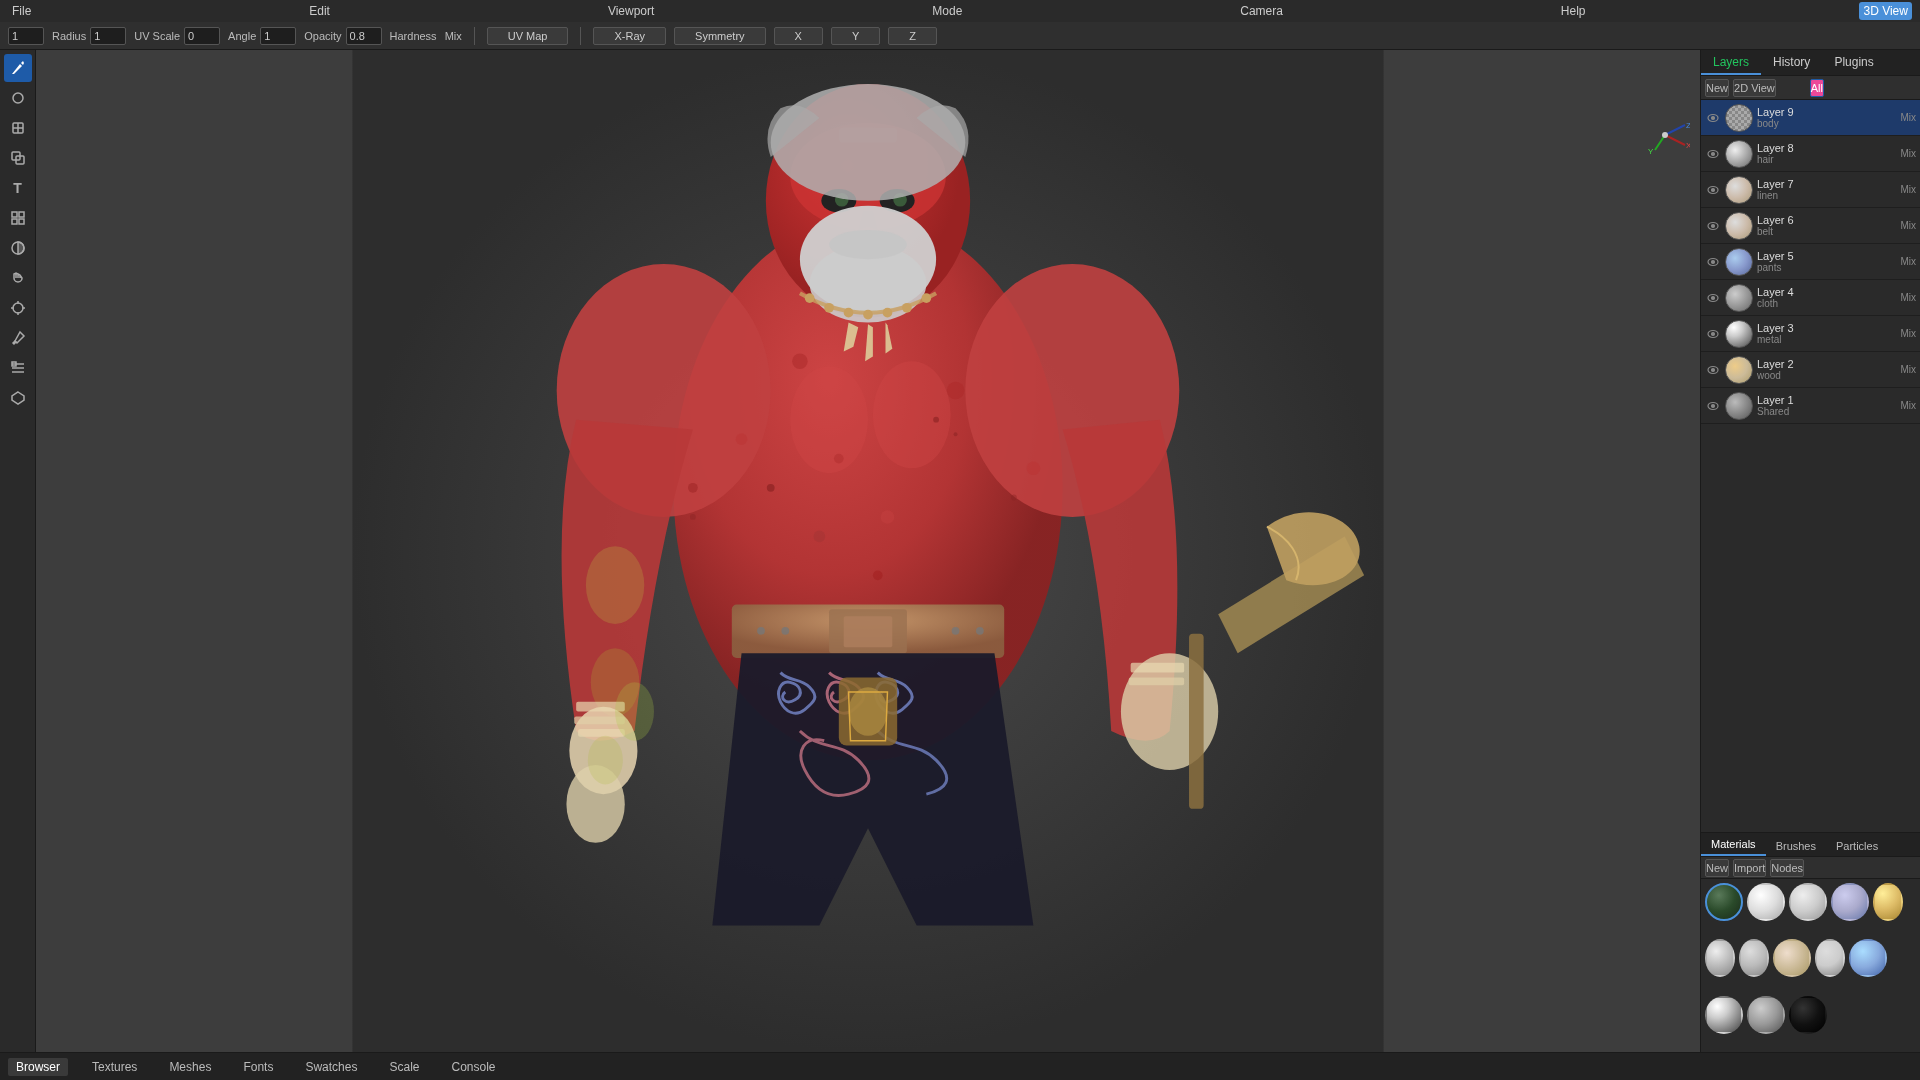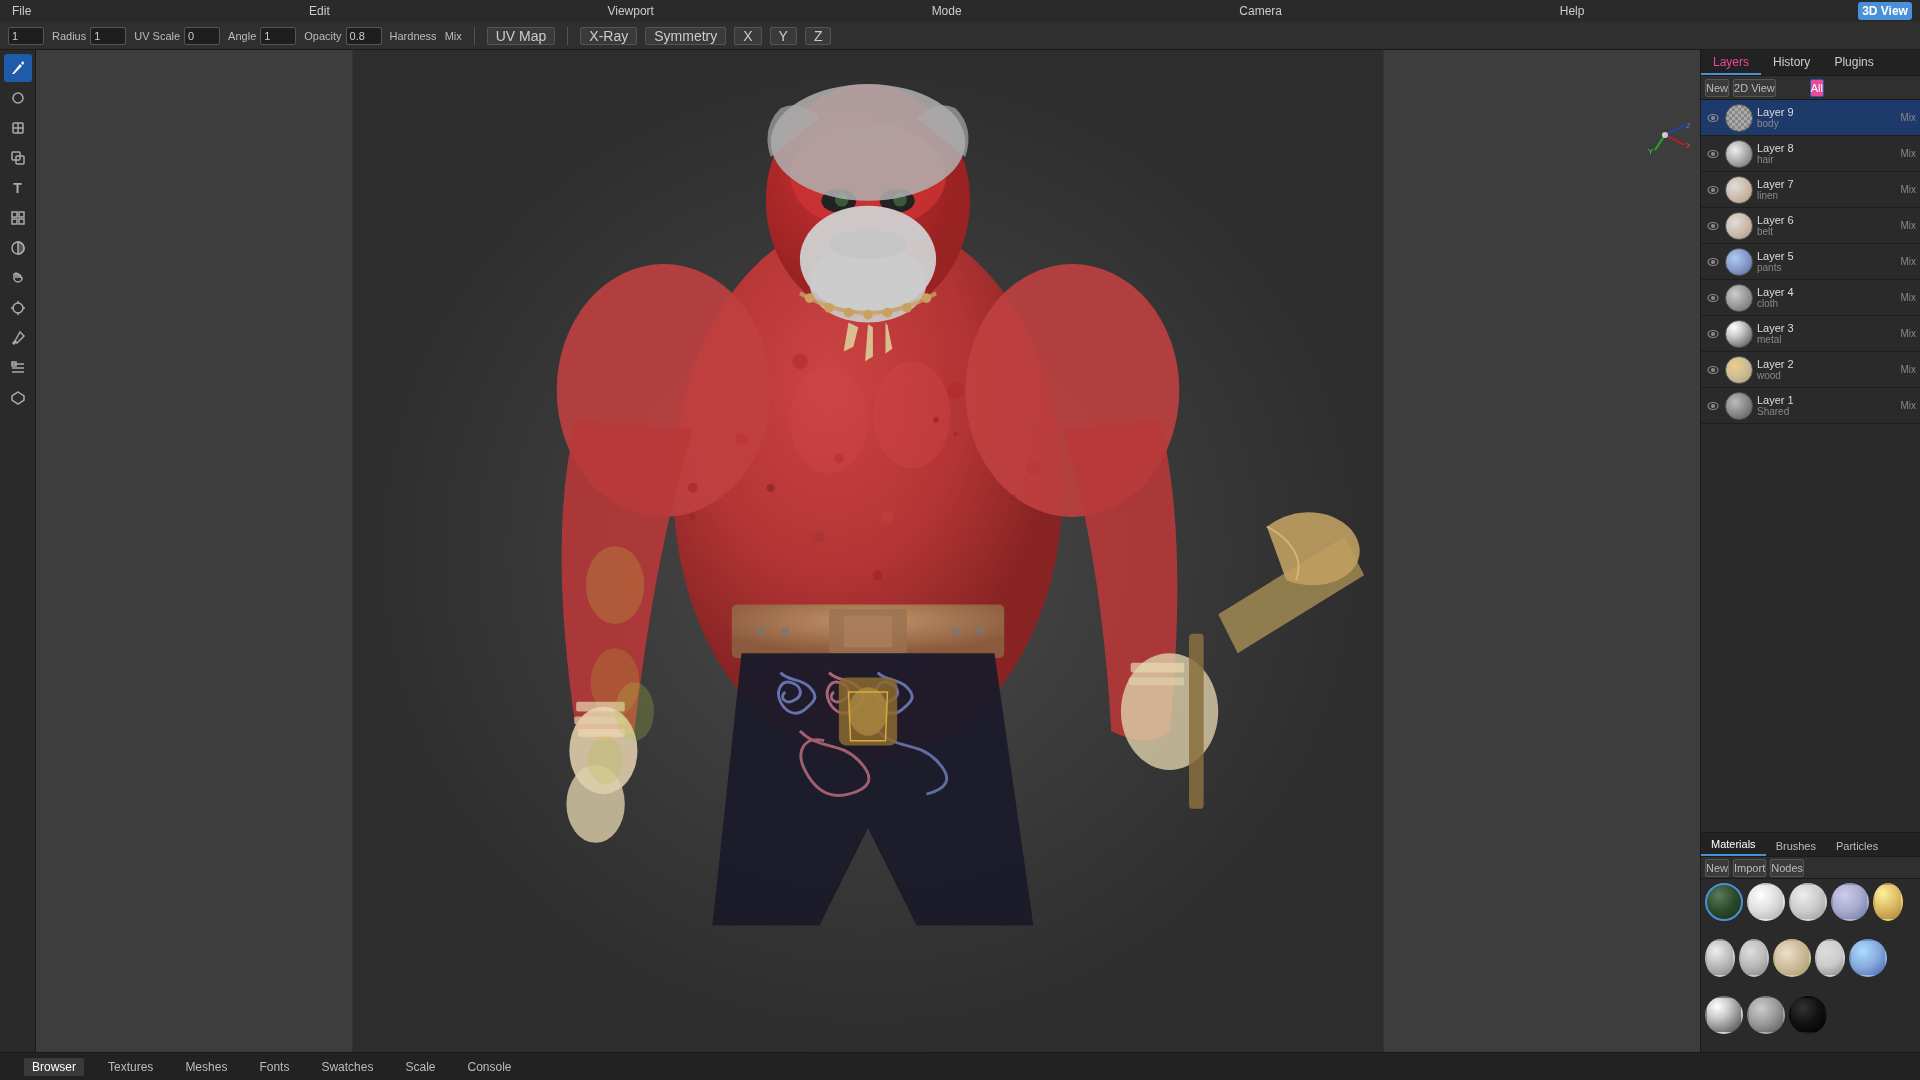--- a/index.html
+++ b/index.html
@@ -25,21 +25,21 @@
       gap: 16px;
       flex-shrink: 0;
       justify-content: space-between;
     }
     .menu-item {
       font-size: 12px;
       color: #ccc;
       cursor: pointer;
       padding: 2px 4px;
     }
-    .menu-item.active { background: #4a90d9; color: #fff; border-radius: 3px; font-weight: bold; }
+    .menu-item.active { background: #4a90d9; color: #fff; border-radius: 3px; }
 
     
     .toolbar {
       display: flex;
       align-items: center;
       background: #2f2f2f;
       height: 28px;
       padding: 0 8px;
       gap: 8px;
       flex-shrink: 0;
@@ -60,22 +60,22 @@
       height: 18px;
       font-size: 11px;
       padding: 0 3px;
       border-radius: 2px;
     }
     .toolbar-btn {
       background: #3a3a3a;
       border: 1px solid #555;
       color: #ccc;
       height: 18px;
-      padding: 0 8px;
-      font-size: 14px;
+      padding: 0 20px;
+      font-size: 11px;
       border-radius: 2px;
       cursor: pointer;
     }
     .separator { width: 1px; background: #555; height: 18px; margin: 0 4px; }
 
     
     .main-content {
       display: flex;
       flex: 1;
       overflow: hidden;
@@ -132,21 +132,21 @@
       align-items: center;
       border-bottom: 1px solid #1a1a1a;
     }
     .layers-tab {
       padding: 4px 12px;
       font-size: 12px;
       color: #ccc;
       cursor: pointer;
       border-bottom: 2px solid transparent;
     }
-    .layers-tab.active { border-bottom: 2px solid #4a90d9; color: #ec4899; }
+    .layers-tab.active { border-bottom: 2px solid #4a90d9; color: #22c55e; }
 
     .layers-actions {
       display: flex;
       background: #2f2f2f;
       height: 24px;
       align-items: center;
       padding: 0 4px;
       gap: 4px;
       border-bottom: 1px solid #1a1a1a;
     }
@@ -261,21 +261,21 @@
       flex-shrink: 0;
     }
     .material-swatch.active { border-color: #4a90d9; }
 
     
     .bottom-bar {
       display: flex;
       align-items: center;
       background: #222;
       height: 28px;
-      padding: 0 24px;
+      padding: 0 8px;
       gap: 16px;
       flex-shrink: 0;
       border-top: 1px solid #1a1a1a;
     }
     .bottom-tab {
       font-size: 12px;
       color: #bbb;
       padding: 2px 8px;
       cursor: pointer;
       border-radius: 2px;

